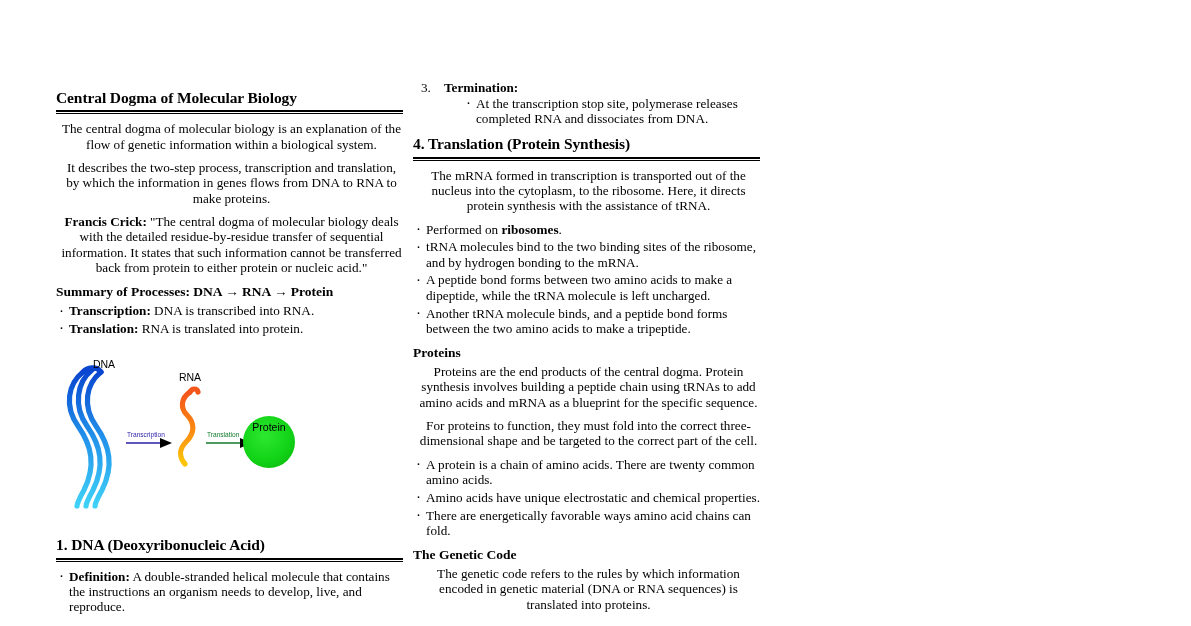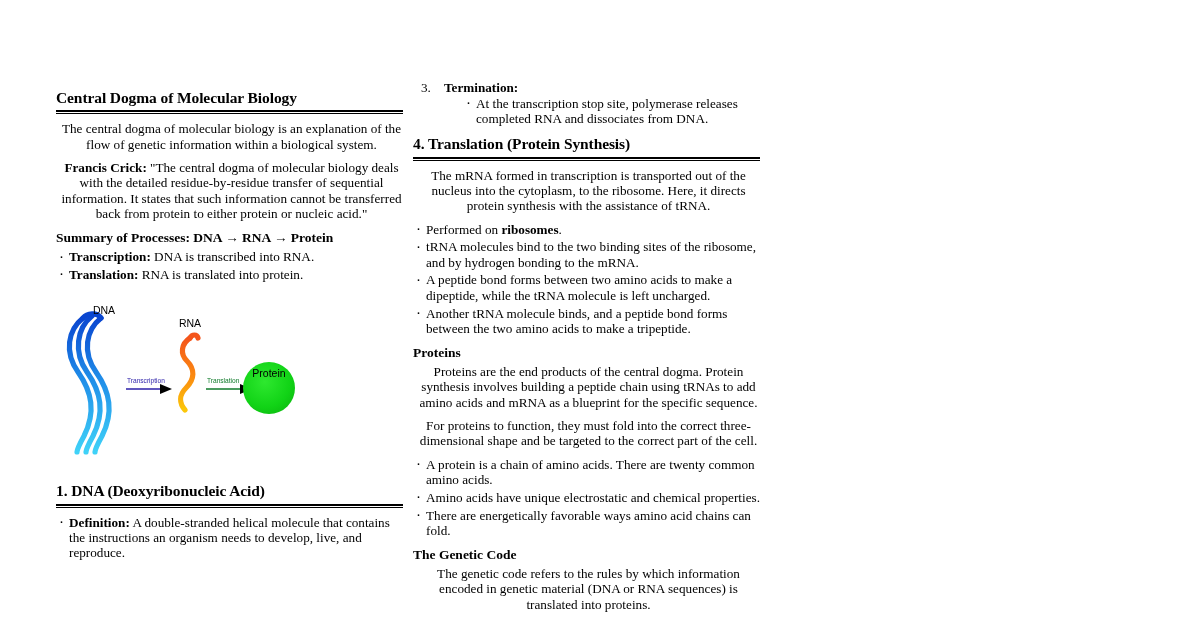--- a/index.html
+++ b/index.html
@@ -132,20 +132,21 @@
   <div class="columns">
 
     <div class="col col-left">
 
       <div style="height:88px"></div>
 
       <h2 class="section-title">Central Dogma of Molecular Biology</h2>
       <div class="rule-double"></div>
 
       <p class="para">The central dogma of molecular biology is an explanation of the flow of genetic information within a biological system.</p>
+      <p class="para">It describes the two-step process, transcription and translation, by which the information in genes flows from DNA to RNA to make proteins.</p>
 
       <p class="para">
         <b>Francis Crick:</b>
         <span>"The central dogma of molecular biology deals with the detailed residue-by-residue transfer of sequential information. It states that such information cannot be transferred back from protein to either protein or nucleic acid."</span>
       </p>
 
       <h3 class="sub-title">Summary of Processes: DNA → RNA → Protein</h3>
 
       <ul class="bullets">
         <li>

